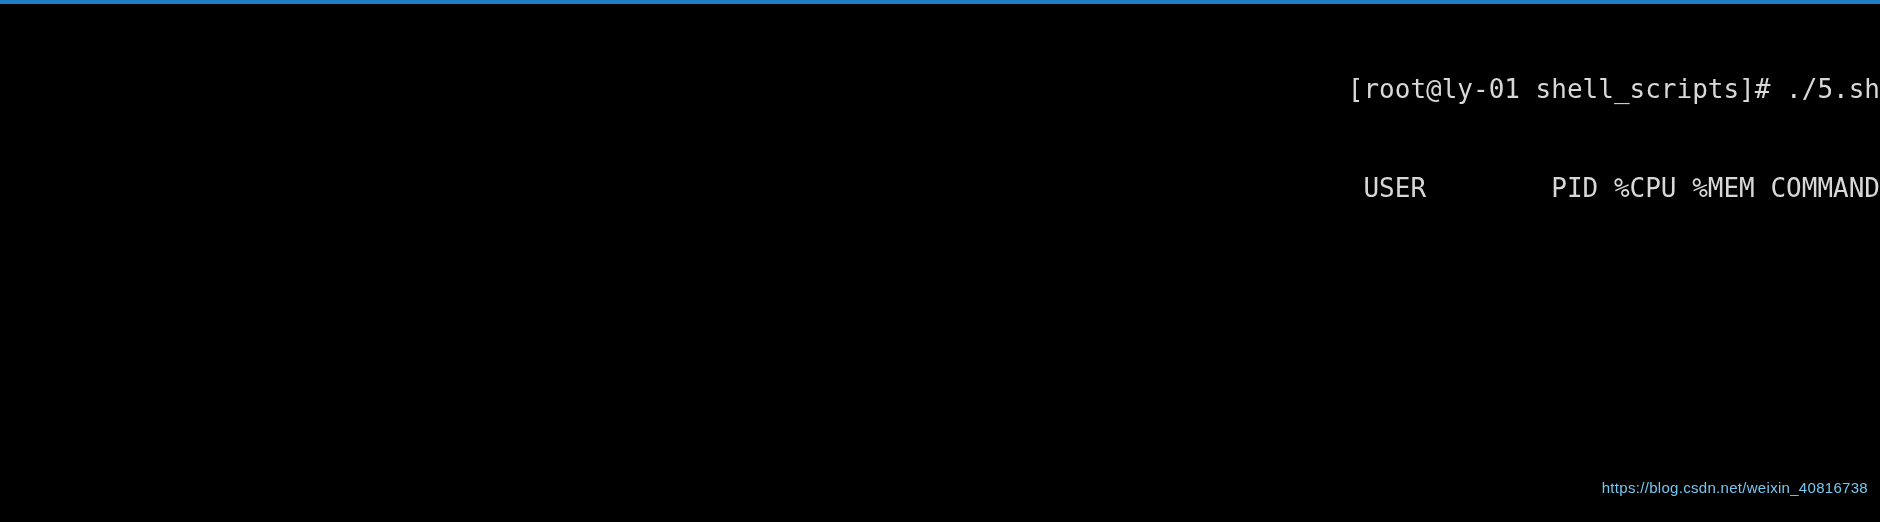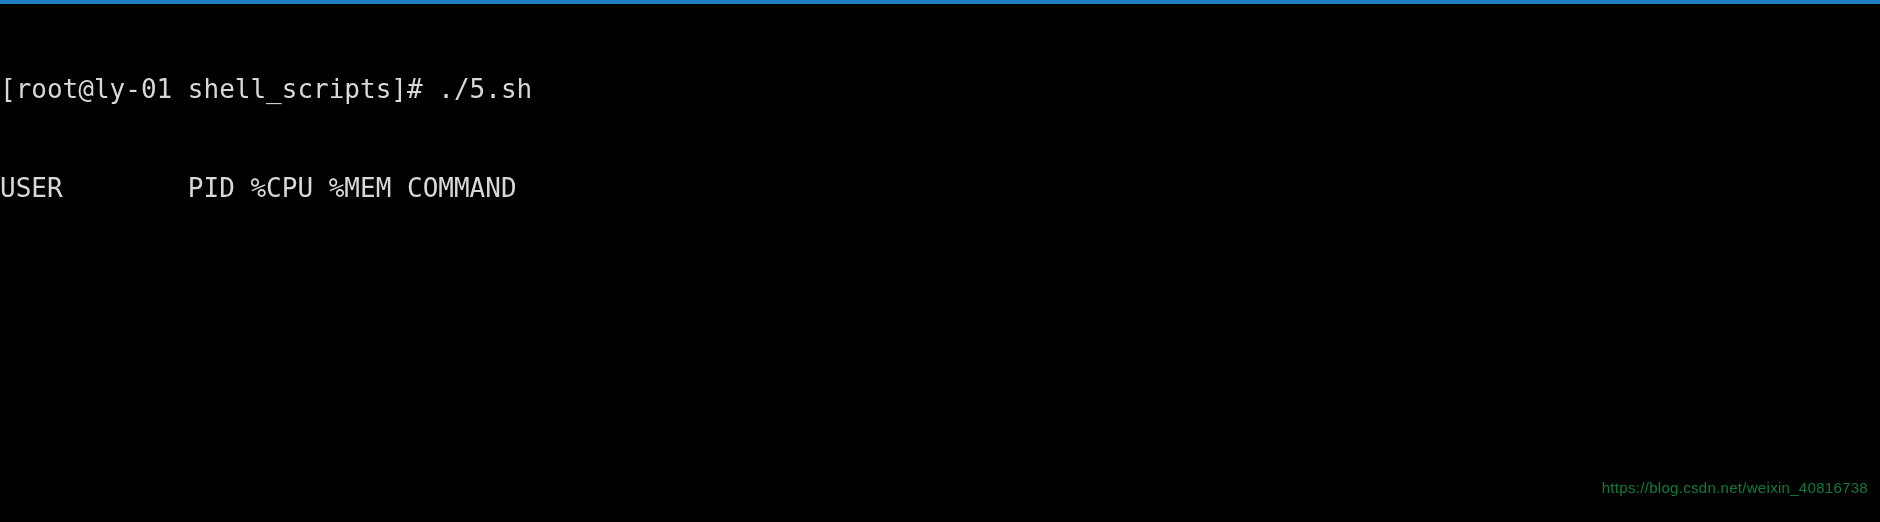--- a/index.html
+++ b/index.html
@@ -41,27 +41,28 @@
     font-size: 26px;
     line-height: 33px;
     letter-spacing: 0px;
     white-space: pre;
   }
   .line {
     display: block;
     height: 33px;
     white-space: pre;
     color: #d8d8d8;
+    text-align: right;
   }
   .line:first-child { margin-top: 3px; }
   #watermark {
     position: absolute;
     right: 12px;
     bottom: 26px;
-    color: #15803d;
+    color: #7dd3fc;
     font-family: "Liberation Sans", sans-serif;
     font-size: 15px;
     letter-spacing: 0.3px;
     opacity: 0.95;
   }
 </style>
 </head>
 <body>
 
 <div id="terminal">

